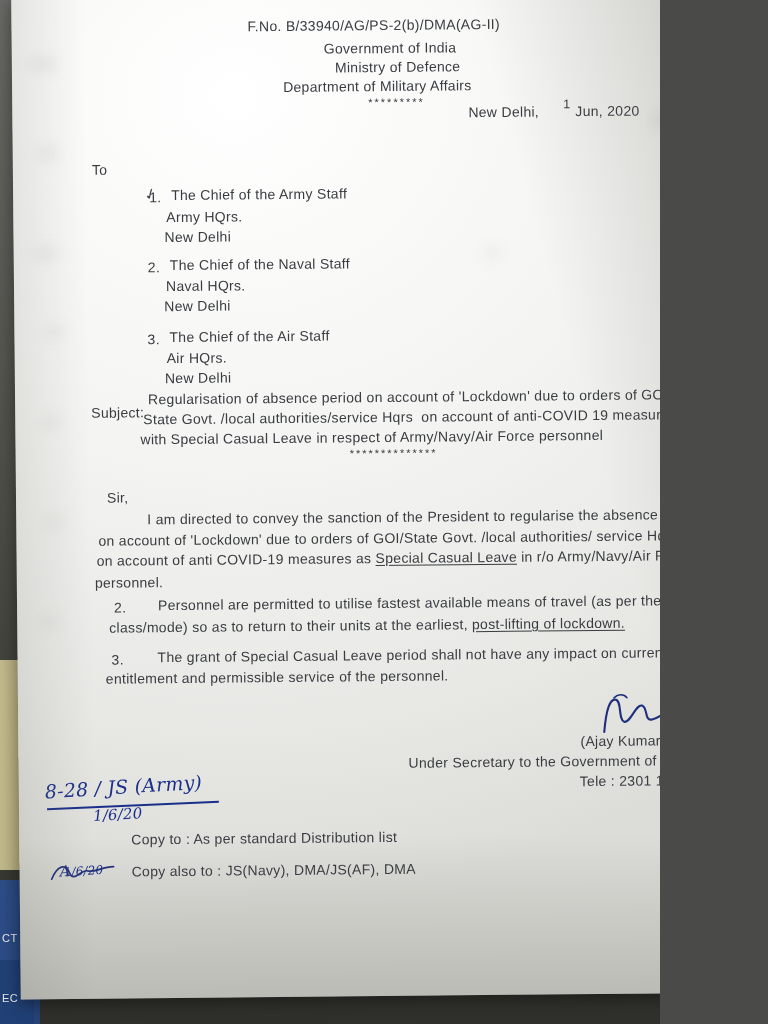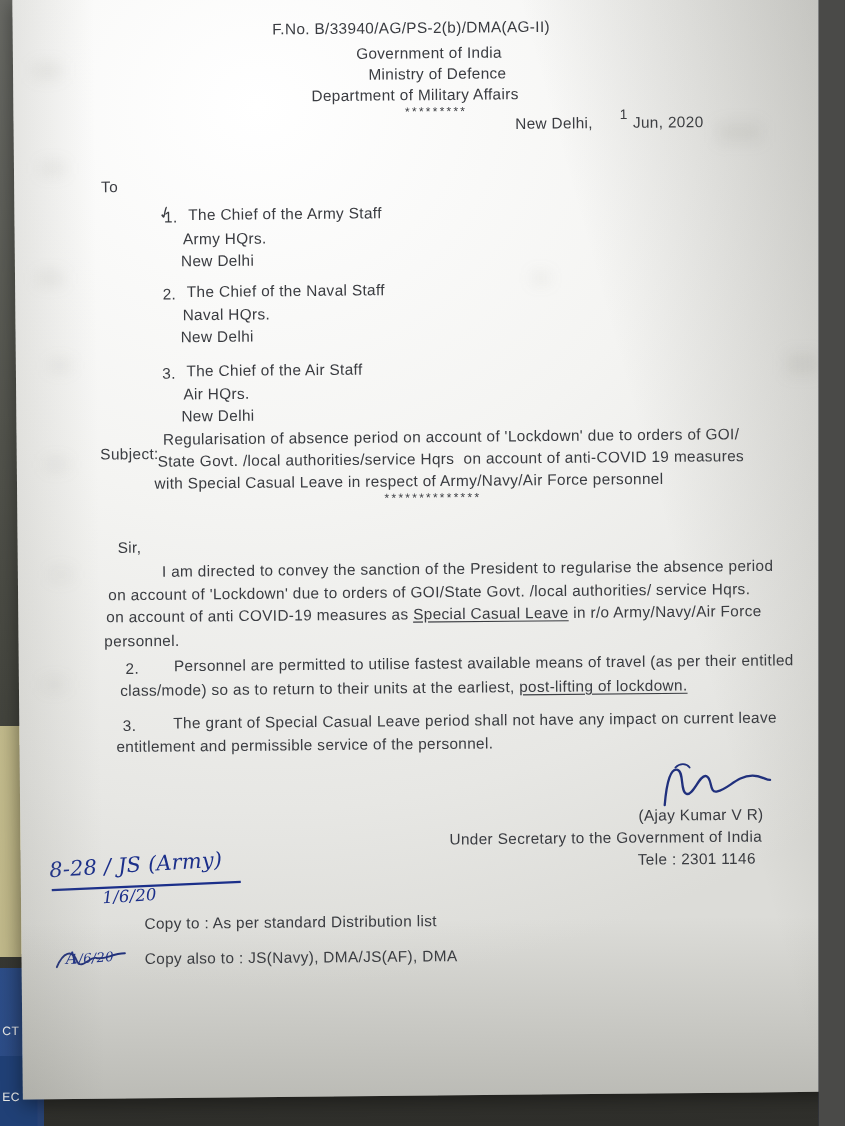--- a/index.html
+++ b/index.html
@@ -2,21 +2,21 @@
 <html><head>
 <meta charset="utf-8">
 <style>
   html, body {
     margin: 0;
     padding: 0;
     background: #4a4a48;
   }
   #page {
     position: relative;
-    width: 744px;
+    width: 660px;
     height: 1024px;
     overflow: hidden;
     background: #0f172a;
     font-family: "Liberation Sans", sans-serif;
     text-align: right;
   }
 
   
   .desk {
     position: absolute;

